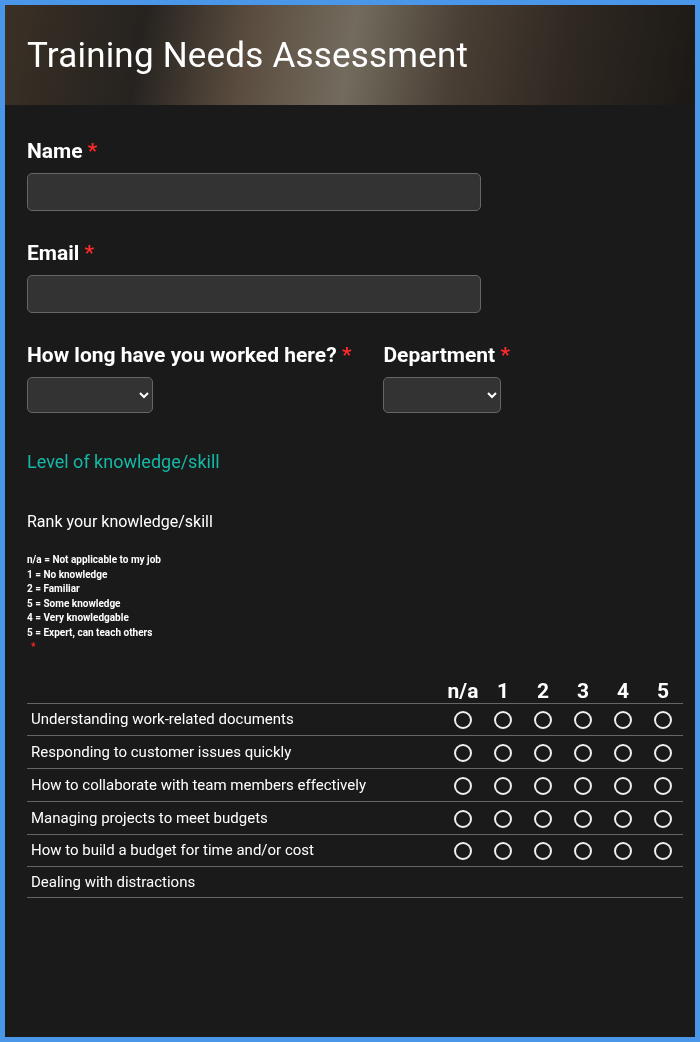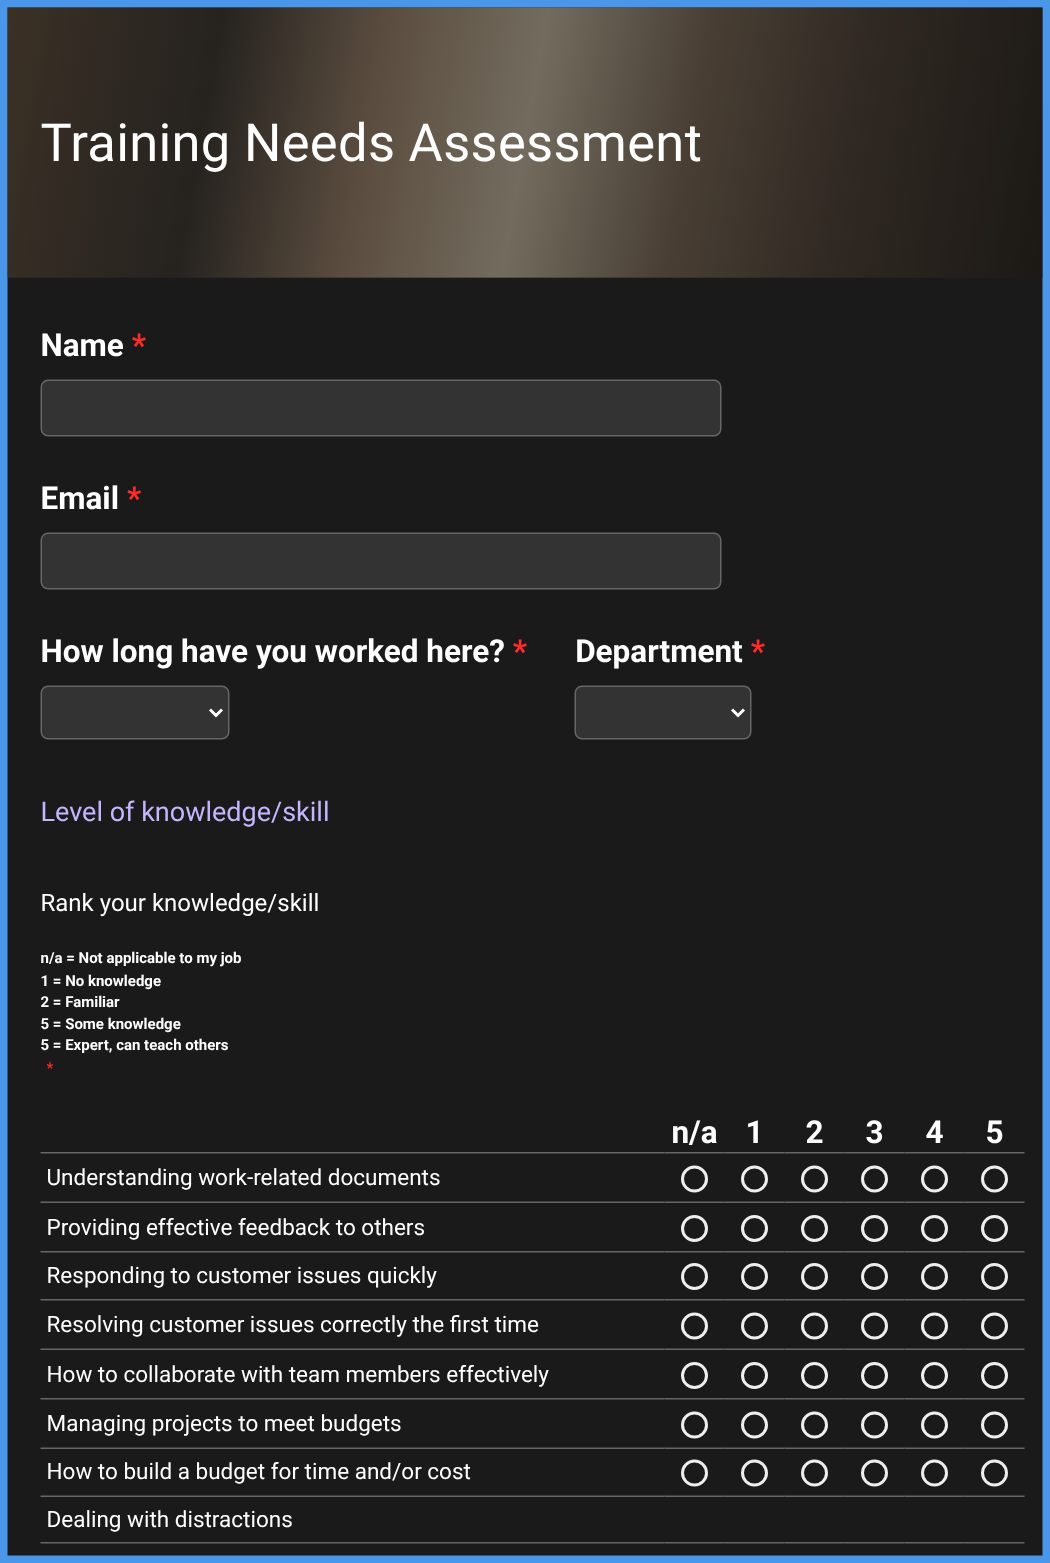--- a/index.html
+++ b/index.html
@@ -11,21 +11,21 @@
     overflow: hidden;
   }
   .page {
     background: #1a1a1a;
     margin: 5px;
     width: 690px;
     height: 1032px;
     overflow: hidden;
   }
   .hero {
-    height: 180px;
+    height: 100px;
     background: linear-gradient(rgba(0,0,0,0.35), rgba(0,0,0,0.35)),
                 linear-gradient(100deg, #5a4a3a 0%, #3a3530 20%, #8a7560 35%, #b0a590 50%, #706050 65%, #4a3f35 80%, #2a2520 100%);
     display: flex;
     align-items: center;
     padding: 0 22px;
   }
   .hero-title {
     color: #ffffff;
     font-size: 35px;
     font-weight: 400;
@@ -49,21 +49,21 @@
     height: 36px;
     background: #333333;
     border: 1px solid #666;
     border-radius: 5px;
     color: #fff;
     padding: 0 8px;
     font-size: 14px;
   }
   .sel-dept { width: 118px; }
   .sel-tenure { width: 126px; }
-  .section-heading { font-size: 18px; font-weight: 400; color: #c4b5fd; margin-bottom: 40px; }
+  .section-heading { font-size: 18px; font-weight: 400; color: #14b8a6; margin-bottom: 40px; }
   .rank-title { font-size: 16px; font-weight: 400; margin-bottom: 22px; }
   .legend { font-size: 10px; font-weight: 700; line-height: 1.45; margin-bottom: 6px; }
   .legend .req { display:block; margin-left: 4px; }
 
   .matrix { width: 100%; border-collapse: collapse; margin-top: 18px; table-layout: fixed; }
   .matrix th, .matrix td { text-align: center; }
   .matrix thead th { font-size: 21px; font-weight: 700; padding: 6px 0 0 0; }
   .matrix thead th.rowlabel { width: 416px; }
   .matrix thead th.col { width: 40px; }
   .matrix tbody td { border-top: 1px solid #666; padding: 6px 0; vertical-align: middle; }
@@ -125,20 +125,21 @@
 
     <div class="section-heading">Level of knowledge/skill</div>
 
     <div class="rank-title">Rank your knowledge/skill</div>
 
     <div class="legend">
       <div>n/a = Not applicable to my job</div>
       <div>1 = No knowledge</div>
       <div>2 = Familiar</div>
       <div>5 = Some knowledge</div>
+      <div>4 = Very knowledgable</div>
       <div>5 = Expert, can teach others</div>
       <span class="req">*</span>
     </div>
 
     <table class="matrix">
       <thead>
         <tr>
           <th class="rowlabel"></th>
           <th class="col">n/a</th>
           <th class="col">1</th>
@@ -152,45 +153,27 @@
           <tr>
             <td class="rowlabel">Understanding work-related documents</td>
             <td><input type="radio" name="row0" class="radio" style=""></td>
             <td><input type="radio" name="row0" class="radio" style=""></td>
             <td><input type="radio" name="row0" class="radio" style=""></td>
             <td><input type="radio" name="row0" class="radio" style=""></td>
             <td><input type="radio" name="row0" class="radio" style=""></td>
             <td><input type="radio" name="row0" class="radio" style=""></td>
           </tr>
           <tr>
-            <td class="rowlabel">Providing effective feedback to others</td>
-            <td><input type="radio" name="row1" class="radio" style=""></td>
-            <td><input type="radio" name="row1" class="radio" style=""></td>
-            <td><input type="radio" name="row1" class="radio" style=""></td>
-            <td><input type="radio" name="row1" class="radio" style=""></td>
-            <td><input type="radio" name="row1" class="radio" style=""></td>
-            <td><input type="radio" name="row1" class="radio" style=""></td>
-          </tr>
-          <tr>
             <td class="rowlabel">Responding to customer issues quickly</td>
             <td><input type="radio" name="row2" class="radio" style=""></td>
             <td><input type="radio" name="row2" class="radio" style=""></td>
             <td><input type="radio" name="row2" class="radio" style=""></td>
             <td><input type="radio" name="row2" class="radio" style=""></td>
             <td><input type="radio" name="row2" class="radio" style=""></td>
             <td><input type="radio" name="row2" class="radio" style=""></td>
-          </tr>
-          <tr>
-            <td class="rowlabel">Resolving customer issues correctly the first time</td>
-            <td><input type="radio" name="row3" class="radio" style=""></td>
-            <td><input type="radio" name="row3" class="radio" style=""></td>
-            <td><input type="radio" name="row3" class="radio" style=""></td>
-            <td><input type="radio" name="row3" class="radio" style=""></td>
-            <td><input type="radio" name="row3" class="radio" style=""></td>
-            <td><input type="radio" name="row3" class="radio" style=""></td>
           </tr>
           <tr>
             <td class="rowlabel">How to collaborate with team members effectively</td>
             <td><input type="radio" name="row5" class="radio" style=""></td>
             <td><input type="radio" name="row5" class="radio" style=""></td>
             <td><input type="radio" name="row5" class="radio" style=""></td>
             <td><input type="radio" name="row5" class="radio" style=""></td>
             <td><input type="radio" name="row5" class="radio" style=""></td>
             <td><input type="radio" name="row5" class="radio" style=""></td>
           </tr>

